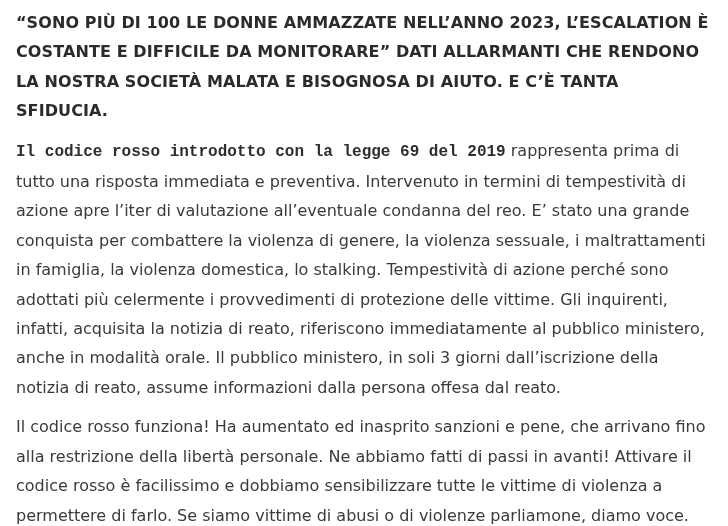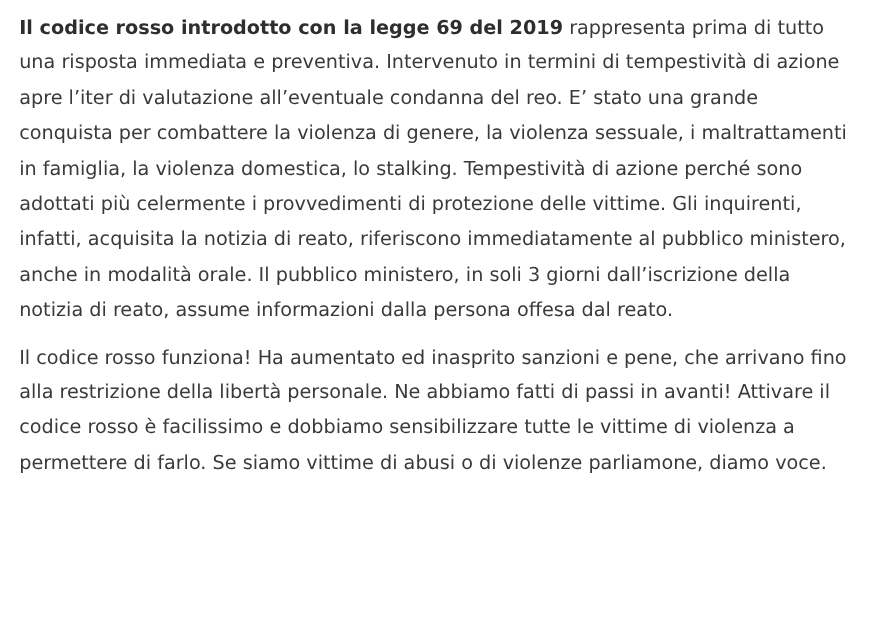--- a/index.html
+++ b/index.html
@@ -27,25 +27,27 @@
   }
   .headline {
     font-weight: bold;
     color: #2b2b2b;
     font-size: 16px;
     letter-spacing: 0.1px;
   }
   .bold {
     font-weight: bold;
     color: #2e2e2e;
+    font-family: Liberation Mono, monospace;
   }
 </style>
 </head>
 <body>
 
 <div class="article">
 
+  <p class="headline"><span>“SONO PIÙ DI 100 LE DONNE AMMAZZATE NELL’ANNO 2023, L’ESCALATION È COSTANTE E DIFFICILE DA MONITORARE” DATI ALLARMANTI CHE RENDONO LA NOSTRA SOCIETÀ MALATA E BISOGNOSA DI AIUTO. E C’È TANTA SFIDUCIA.</span></p>
 
   <p><span class="bold">Il codice rosso introdotto con la legge 69 del 2019</span><span> rappresenta prima di tutto una risposta immediata e preventiva. Intervenuto in termini di tempestività di azione apre l’iter di valutazione all’eventuale condanna del reo. E’ stato una grande conquista per combattere la violenza di genere, la violenza sessuale, i maltrattamenti in famiglia, la violenza domestica, lo stalking. Tempestività di azione perché sono adottati più celermente i provvedimenti di protezione delle vittime. Gli inquirenti, infatti, acquisita la notizia di reato, riferiscono immediatamente al pubblico ministero, anche in modalità orale. Il pubblico ministero, in soli 3 giorni dall’iscrizione della notizia di reato, assume informazioni dalla persona offesa dal reato.</span></p>
 
   <p><span>Il codice rosso funziona! Ha aumentato ed inasprito sanzioni e pene, che arrivano fino alla restrizione della libertà personale. Ne abbiamo fatti di passi in avanti! Attivare il codice rosso è facilissimo e dobbiamo sensibilizzare tutte le vittime di violenza a permettere di farlo. Se siamo vittime di abusi o di violenze parliamone, diamo voce. </span></p>
 
 </div>
 
 </body></html>

